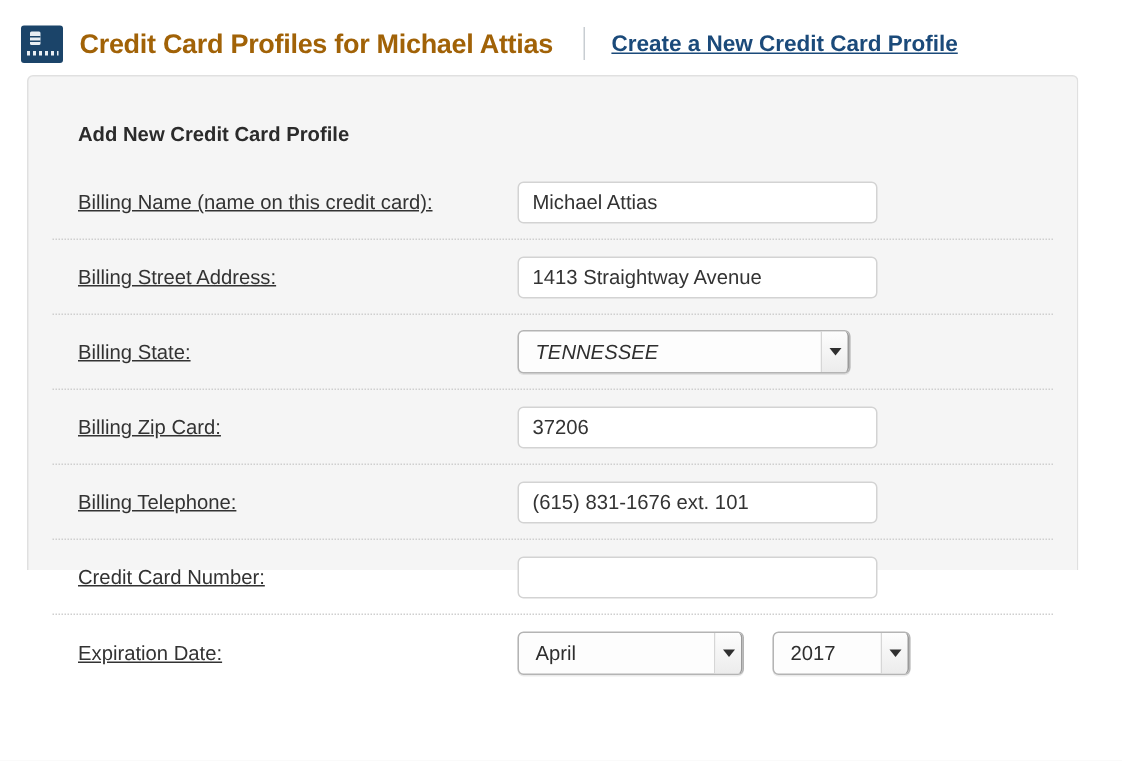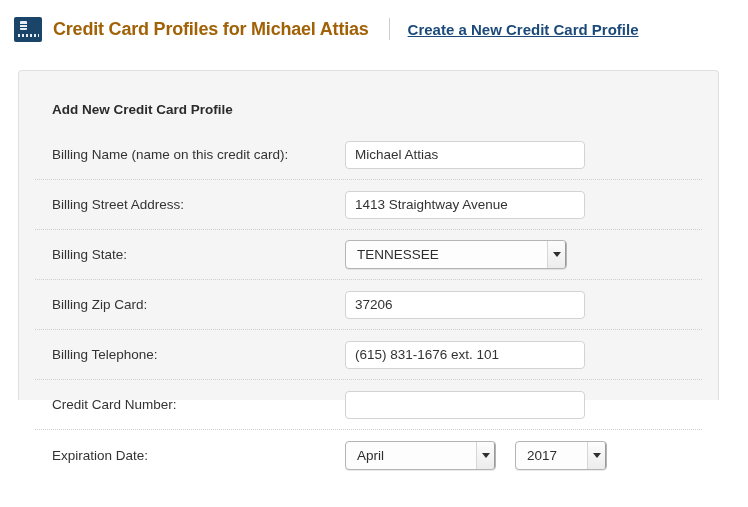--- a/index.html
+++ b/index.html
@@ -85,21 +85,21 @@
     color: #1b4a7a;
     text-decoration: underline;
     white-space: nowrap;
     cursor: pointer;
   }
 
   
   .panel {
     position: absolute;
     left: 18px;
-    top: 70px;
+    top: 50px;
     width: 701px;
     height: 330px;
     box-sizing: border-box;
     background: #f5f5f5;
     border: 1px solid #e0e0e0;
     border-bottom: none;
     border-radius: 4px 4px 0 0;
     padding: 0 16px;
   }
   .panel-title {
@@ -119,20 +119,21 @@
     border-bottom: 1px dotted #cfcfcf;
     box-sizing: border-box;
   }
   .form-row.last { border-bottom: none; }
   .row-label {
     font-size: 13.5px;
     color: #333333;
     width: 293px;
     flex: 0 0 auto;
     white-space: nowrap;
+    text-decoration: underline;
   }
   .row-control { display: flex; align-items: flex-end; }
 
   .text-input {
     width: 240px;
     height: 28px;
     box-sizing: border-box;
     background: #ffffff;
     border: 1px solid #d3d3d3;
     border-radius: 4px;
@@ -175,21 +176,21 @@
     align-items: center;
     justify-content: center;
     box-shadow: inset -2px 0 0 -1px #9a9a9a;
   }
   .select .sel-arrow {
     width: 0; height: 0;
     border-left: 4px solid transparent;
     border-right: 4px solid transparent;
     border-top: 5px solid #2f2f2f;
   }
-  .select-state { width: 222px; }
+  .select-state { width: 222px; font-style: italic; }
   .select-month { width: 151px; }
   .select-year  { width: 92px; margin-left: 19px; }
 </style>
 </head>
 <body>
 
 <div class="page-header">
   <div class="cc-icon">
     <div class="chip"></div>
     <div class="dots"></div>

